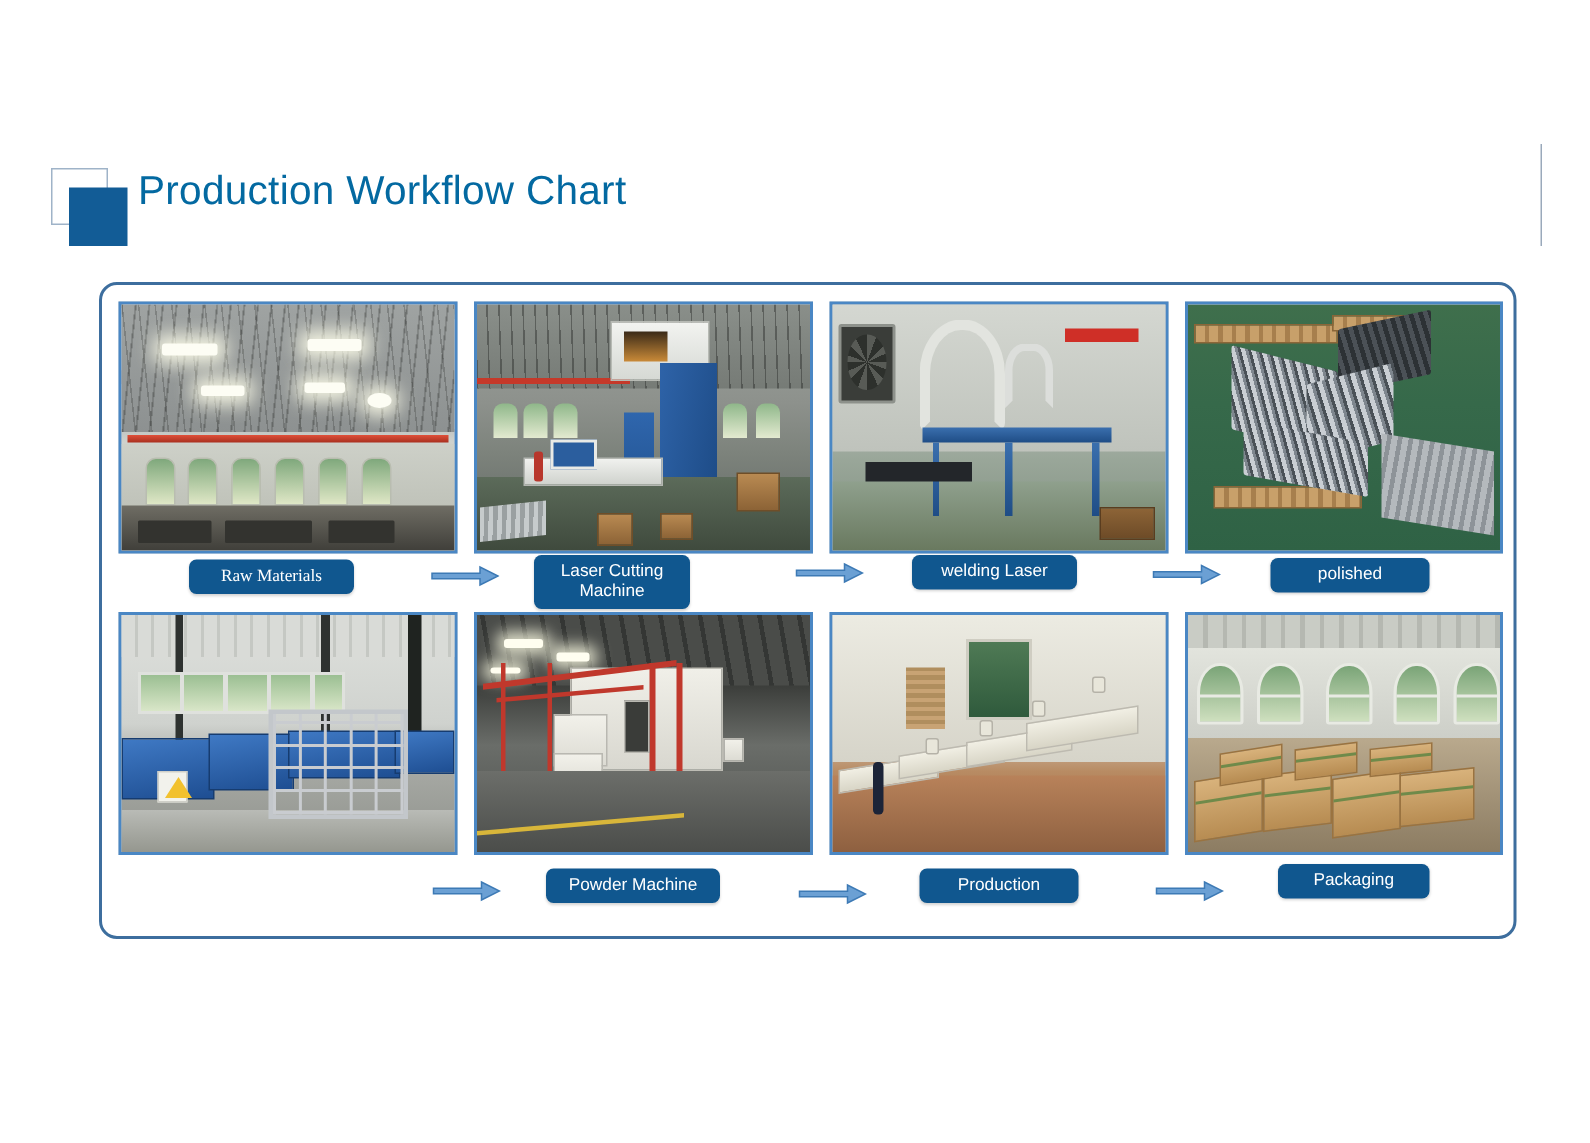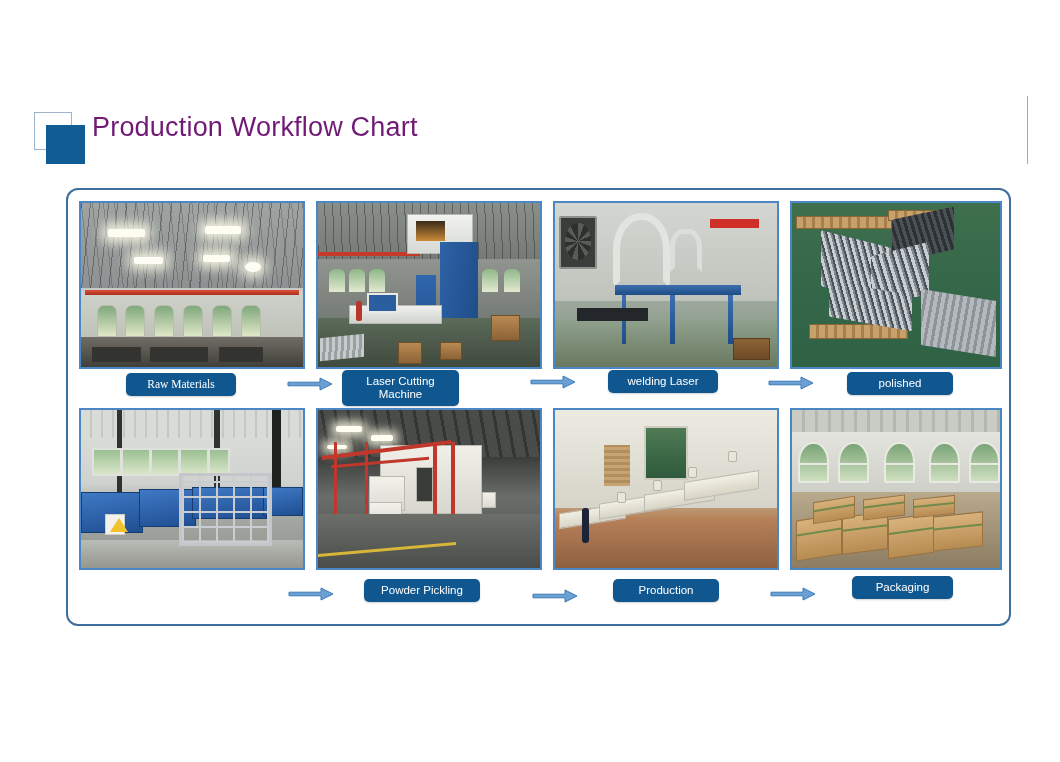--- a/index.html
+++ b/index.html
@@ -19,21 +19,21 @@
     position: absolute; left: 0; top: 0; width: 38px; height: 38px;
     border: 1.4px solid #9fb3c8; background: #ffffff;
   }
   .logo-mark .sq-solid {
     position: absolute; left: 12px; top: 13px; width: 39px; height: 39px;
     background: #125c96;
   }
 
   .page-title {
     position: absolute; left: 92px; top: 112px;
-    font-size: 27px; font-weight: 400; color: #701a75;
+    font-size: 27px; font-weight: 400; color: #0369a1;
     letter-spacing: 0.2px; white-space: nowrap;
   }
 
   .brand { position: absolute; right: 44px; top: 100px; height: 60px; display: flex; align-items: flex-start; }
   .brand-text {
     font-family: "DejaVu Sans", sans-serif;
     font-size: 34px; font-weight: 700; color: #231f20;
     letter-spacing: 1.5px; line-height: 1; position: relative;
   }
   .brand-rule {
@@ -344,21 +344,21 @@
             <div class="bundle dark" style="left:48%; top:6%; width:30%; height:26%; transform:skewY(-12deg);"></div>
             <div class="bundle" style="left:14%; top:22%; width:34%; height:34%; transform:skewY(14deg);"></div>
             <div class="bundle" style="left:38%; top:28%; width:28%; height:32%; transform:skewY(-14deg);"></div>
             <div class="bundle" style="left:18%; top:52%; width:40%; height:22%; transform:skewY(10deg);"></div>
             <div class="sheetstack"></div>
           </div>
         </div>
       </div>
 
       <div class="stage-label center" style="left:58px; top:183px; width:110px;font-family:Liberation Serif, serif;">Raw Materials</div>
-      <div class="stage-label center" style="left:274px; top:180px; width:117px;text-align:center;">Laser Cutting Machine</div>
+      <div class="stage-label center" style="left:288px; top:180px; width:104px;text-align:center;">Laser Cutting Machine</div>
       <div class="stage-label center" style="left:540px; top:180px; width:110px;">welding Laser</div>
       <div class="stage-label center" style="left:779px; top:182px; width:106px;">polished</div>
 
       <div class="arrow" style="left:219px; top:186px;">
         <svg viewBox="0 0 46 16">
             <path d="M1 6.2 H33 V2 L45 8 L33 14 V9.8 H1 Z" fill="#6ba0d4" stroke="#3d7ab5" stroke-width="1"></path>
           </svg>
       </div>
       <div class="arrow" style="left:462px; top:184px;">
         <svg viewBox="0 0 46 16">
@@ -449,21 +449,21 @@
             <div class="stack" style="left:24%; bottom:10%; width:22%; height:24%; transform:skewY(-7deg);"></div>
             <div class="stack" style="left:46%; bottom:8%;  width:22%; height:25%; transform:skewY(-8deg);"></div>
             <div class="stack" style="left:68%; bottom:12%; width:24%; height:22%; transform:skewY(-6deg);"></div>
             <div class="stack" style="left:10%; bottom:30%; width:20%; height:14%; transform:skewY(-9deg);"></div>
             <div class="stack" style="left:34%; bottom:32%; width:20%; height:13%; transform:skewY(-7deg);"></div>
             <div class="stack" style="left:58%; bottom:33%; width:20%; height:12%; transform:skewY(-6deg);"></div>
           </div>
         </div>
       </div>
 
-      <div class="stage-label center" style="left:296px; top:389px; width:116px;">Powder Pickling</div>
+      <div class="stage-label center" style="left:296px; top:389px; width:116px;">Powder Machine</div>
       <div class="stage-label center" style="left:545px; top:389px; width:106px;">Production</div>
       <div class="stage-label center" style="left:784px; top:386px; width:101px;">Packaging</div>
 
       <div class="arrow" style="left:220px; top:396px;">
         <svg viewBox="0 0 46 16">
             <path d="M1 6.2 H33 V2 L45 8 L33 14 V9.8 H1 Z" fill="#6ba0d4" stroke="#3d7ab5" stroke-width="1"></path>
           </svg>
       </div>
       <div class="arrow" style="left:464px; top:398px;">
         <svg viewBox="0 0 46 16">

